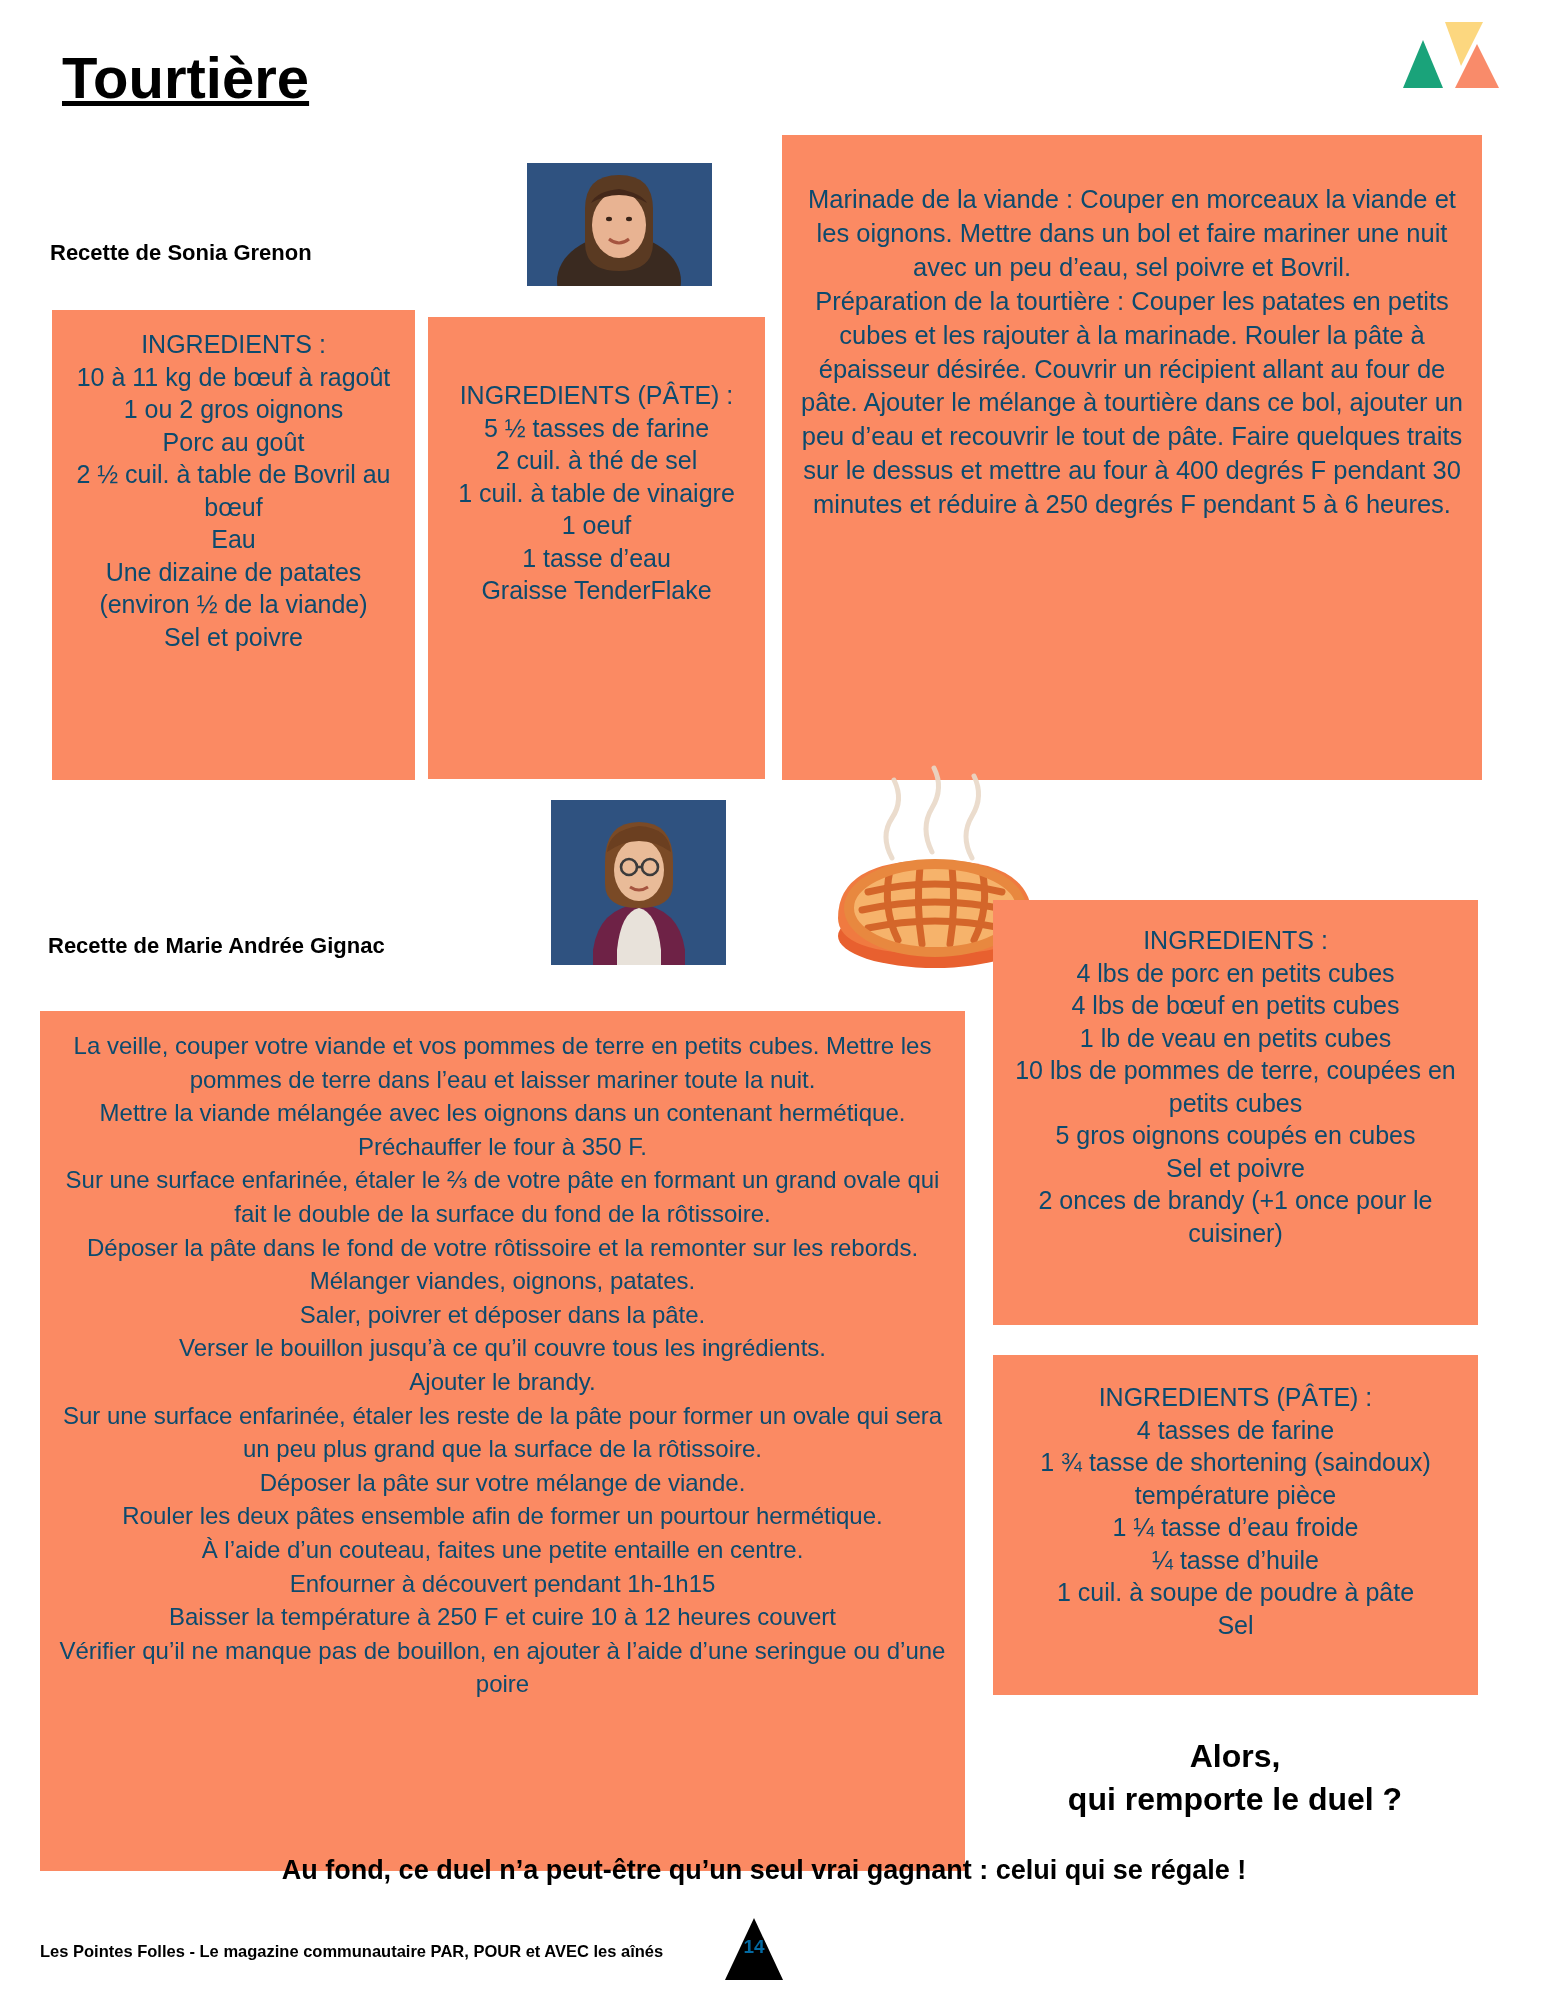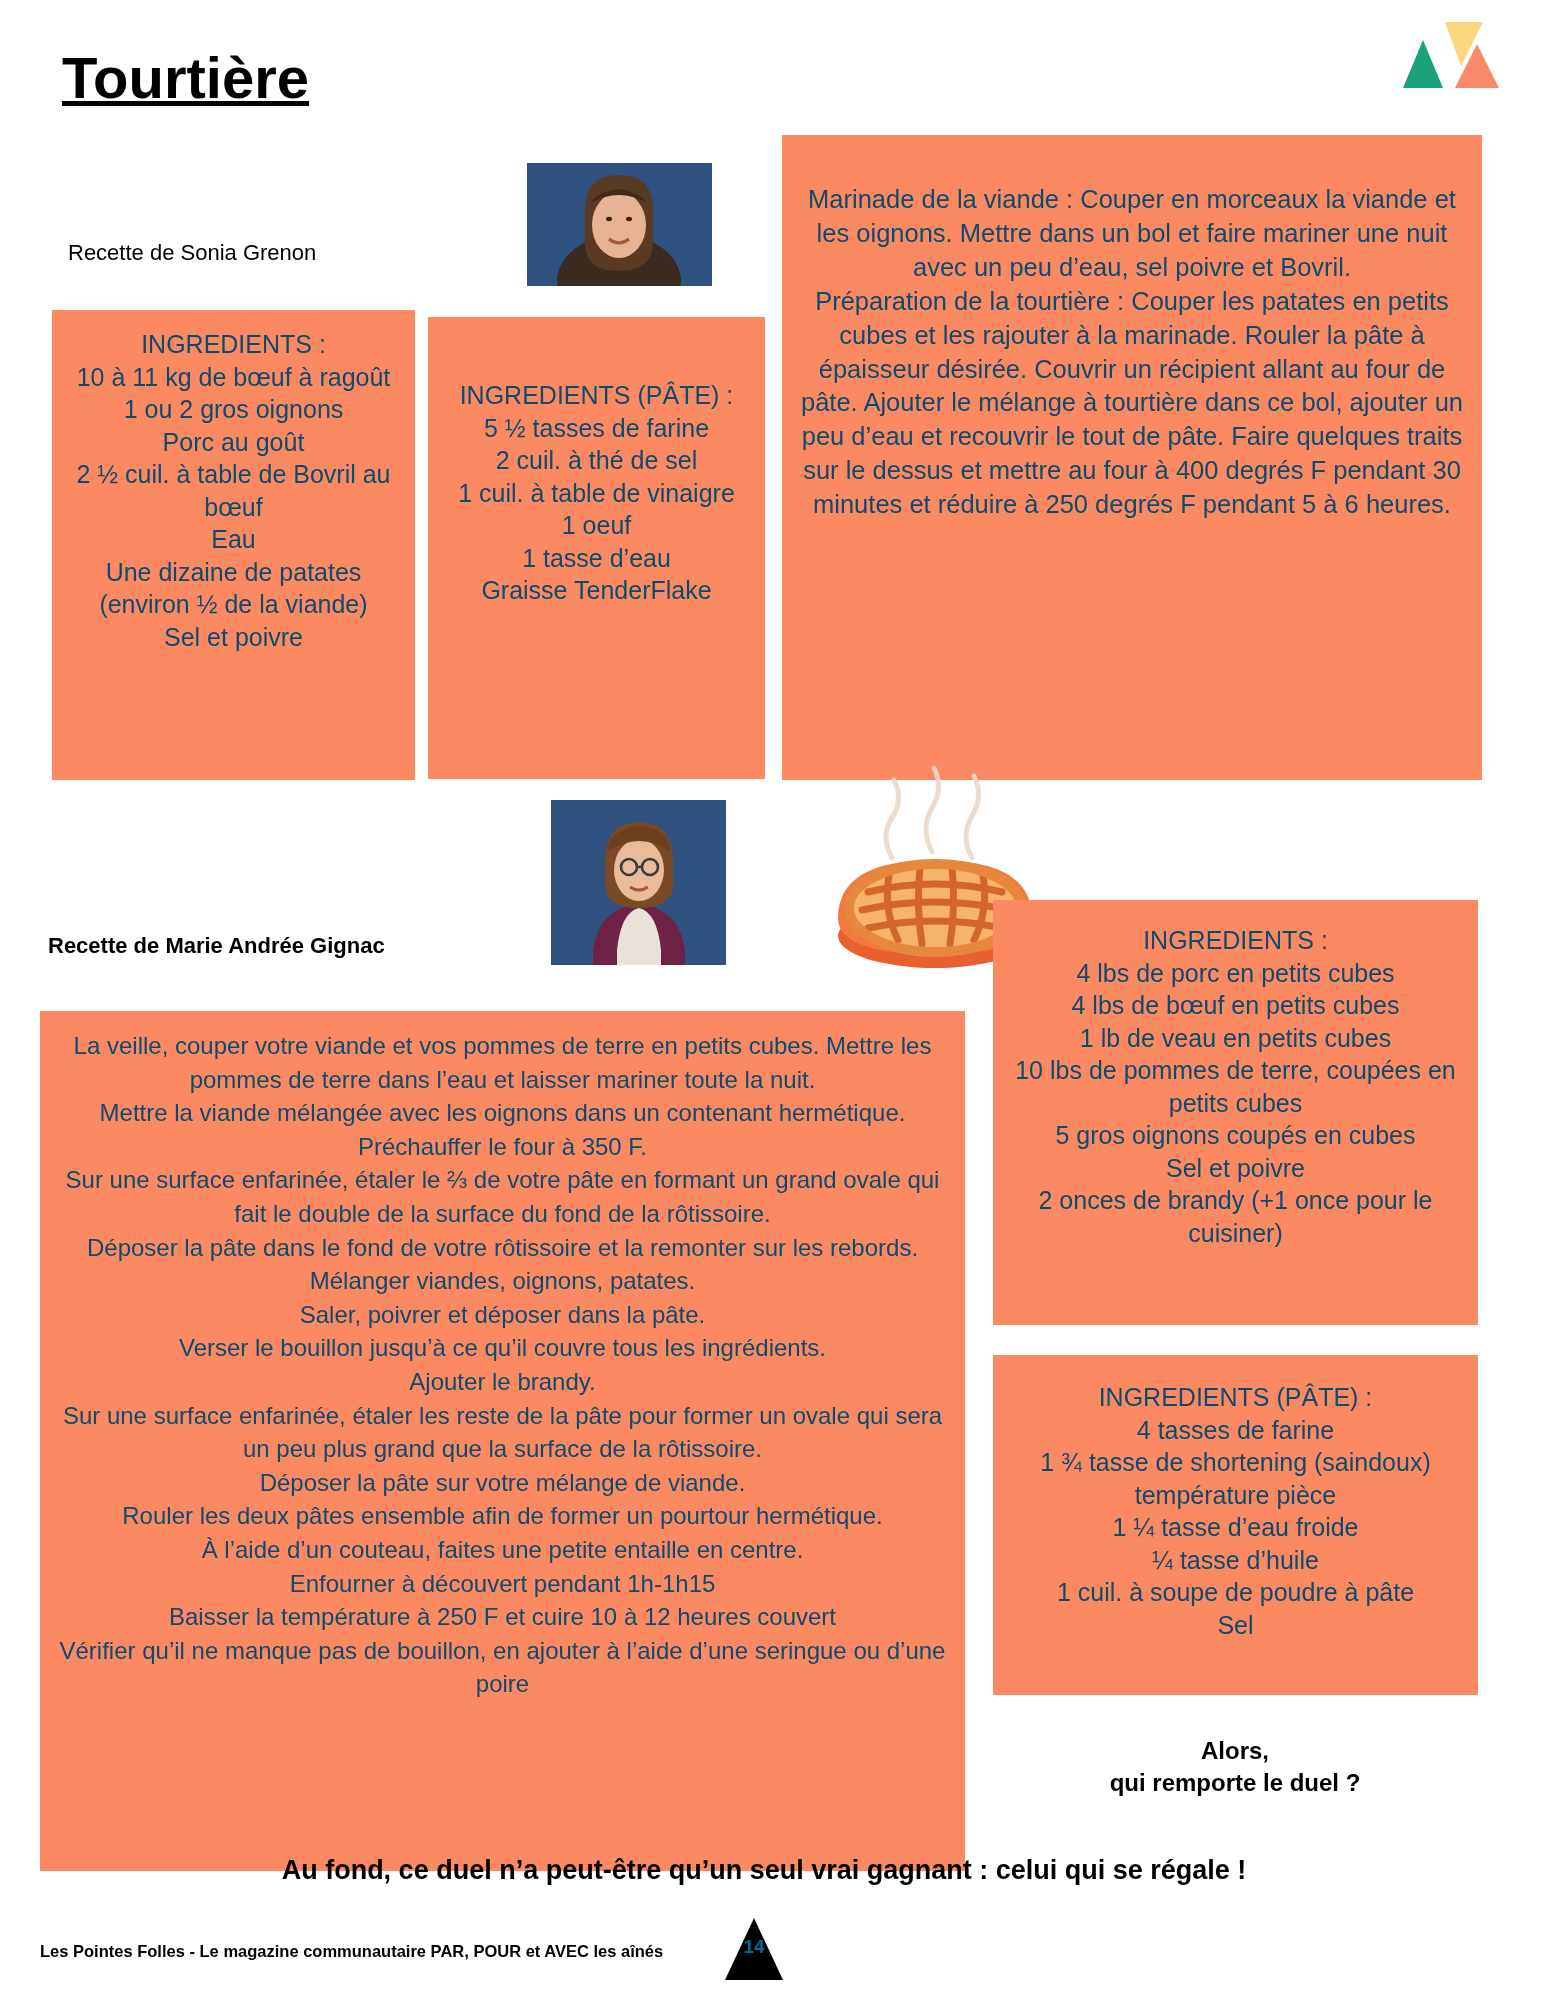--- a/index.html
+++ b/index.html
@@ -37,24 +37,24 @@
     top: 48px;
     font-size: 58px;
     font-weight: bold;
     text-decoration: underline;
     letter-spacing: 0px;
     line-height: 1.05;
   }
 
   .author1 {
     position: absolute;
-    left: 68px;
+    left: 50px;
     top: 240px;
     font-size: 22px;
-    font-weight: normal;
+    font-weight: bold;
   }
   .author2 {
     position: absolute;
     left: 48px;
     top: 933px;
     font-size: 22px;
     font-weight: bold;
   }
 
   
@@ -129,21 +129,21 @@
     height: 250px;
   }
 
   
   .duel {
     position: absolute;
     left: 1000px;
     top: 1735px;
     width: 470px;
     text-align: center;
-    font-size: 24px;
+    font-size: 32px;
     font-weight: bold;
     line-height: 1.35;
   }
   .bottomline {
     position: absolute;
     left: 0;
     right: 17px;
     top: 1855px;
     text-align: center;
     font-size: 27px;

